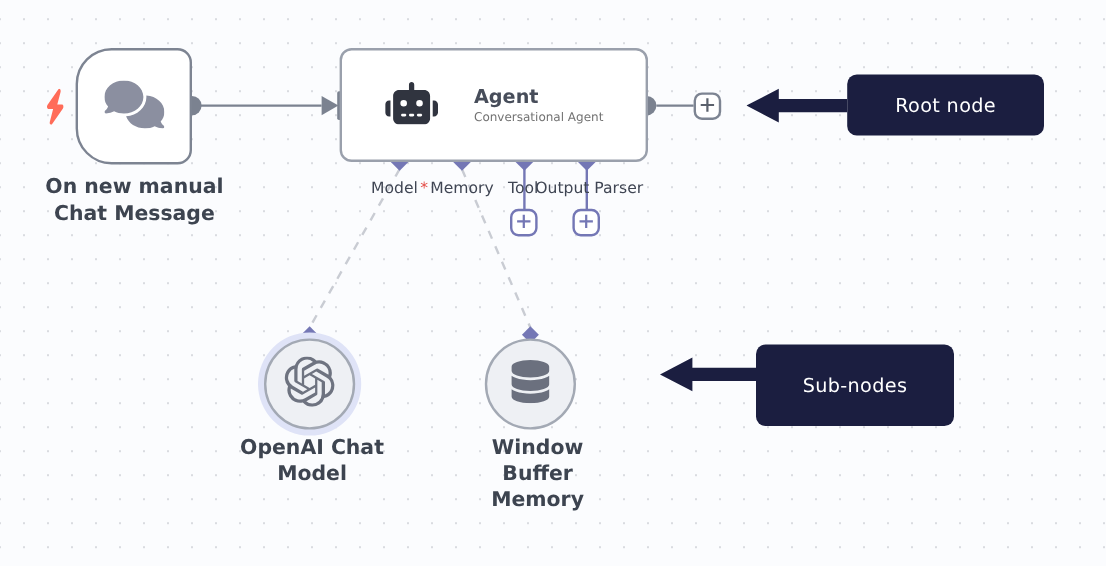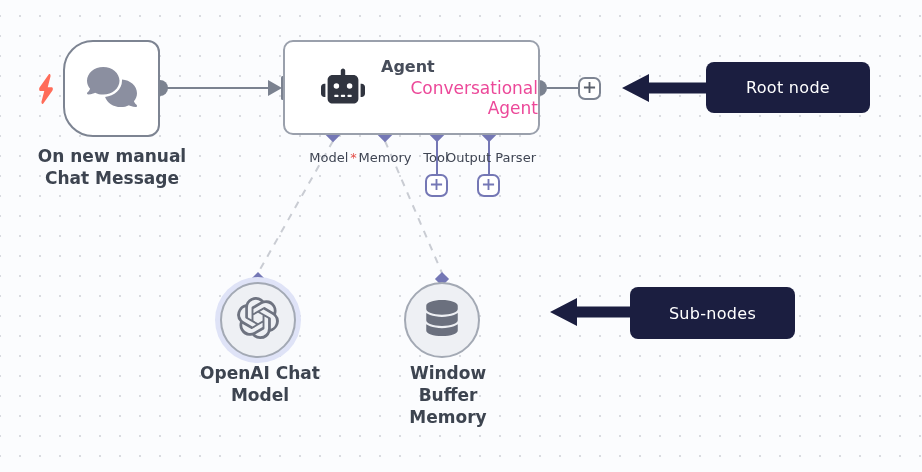--- a/index.html
+++ b/index.html
@@ -22,24 +22,24 @@
     background:#ffffff; border:2px solid #7d8492;
     border-radius:30px 12px 12px 30px;
     display:flex; align-items:center; justify-content:center;
   }
   .bolt-badge { position:absolute; left:38px; top:74px; width:16px; height:30px; }
 
   
   .agent-node {
     position:absolute; left:283px; top:40px; width:257px; height:95px;
     background:#ffffff; border:2px solid #9aa0ac; border-radius:10px;
-    display:flex; align-items:center; gap:16px; padding-left:36px;
+    display:flex; align-items:center; gap:30px; padding-left:36px;
   }
   .agent-title { font-size:16px; font-weight:700; color:#474d5a; line-height:1.2; }
-  .agent-subtitle { font-size:17px; color:#ec4899; margin-top:2px;text-align:right; }
+  .agent-subtitle { font-size:10px; color:#737373; margin-top:2px;text-align:right; }
 
   
   .node-label {
     position:absolute; text-align:center; font-size:17px; font-weight:600;
     color:#3d4450; line-height:1.28; transform:translateX(-50%);
   }
   .trigger-label { left:112px; top:146px; width:175px; }
   .openai-label  { left:260px; top:363px; width:125px; }
   .memory-label  { left:448px; top:363px; width:140px; }
 
@@ -68,21 +68,21 @@
   .openai-node { left:220px; top:282px; box-shadow:0 0 0 5px #dfe3f7; }
   .memory-node { left:404px; top:282px; }
 
   
   .annotation-box {
     position:absolute; background:#1b1e40; border-radius:8px;
     display:flex; align-items:center; justify-content:center;
     color:#ffffff; font-size:16px; font-weight:500; letter-spacing:.3px;
   }
   .root-box { left:706px; top:62px;  width:164px; height:51px; }
-  .sub-box  { left:630px; top:287px; width:165px; height:52px; }
+  .sub-box  { left:630px; top:287px; width:165px; height:68px; }
   .annotation-arrow { position:absolute; }
   .root-arrow { left:622px; top:73px; }
   .sub-arrow  { left:550px; top:297px; }
 </style>
 </head>
 <body>
 
 <div class="canvas">
 
   <svg class="edges" viewBox="0 0 922 472">

